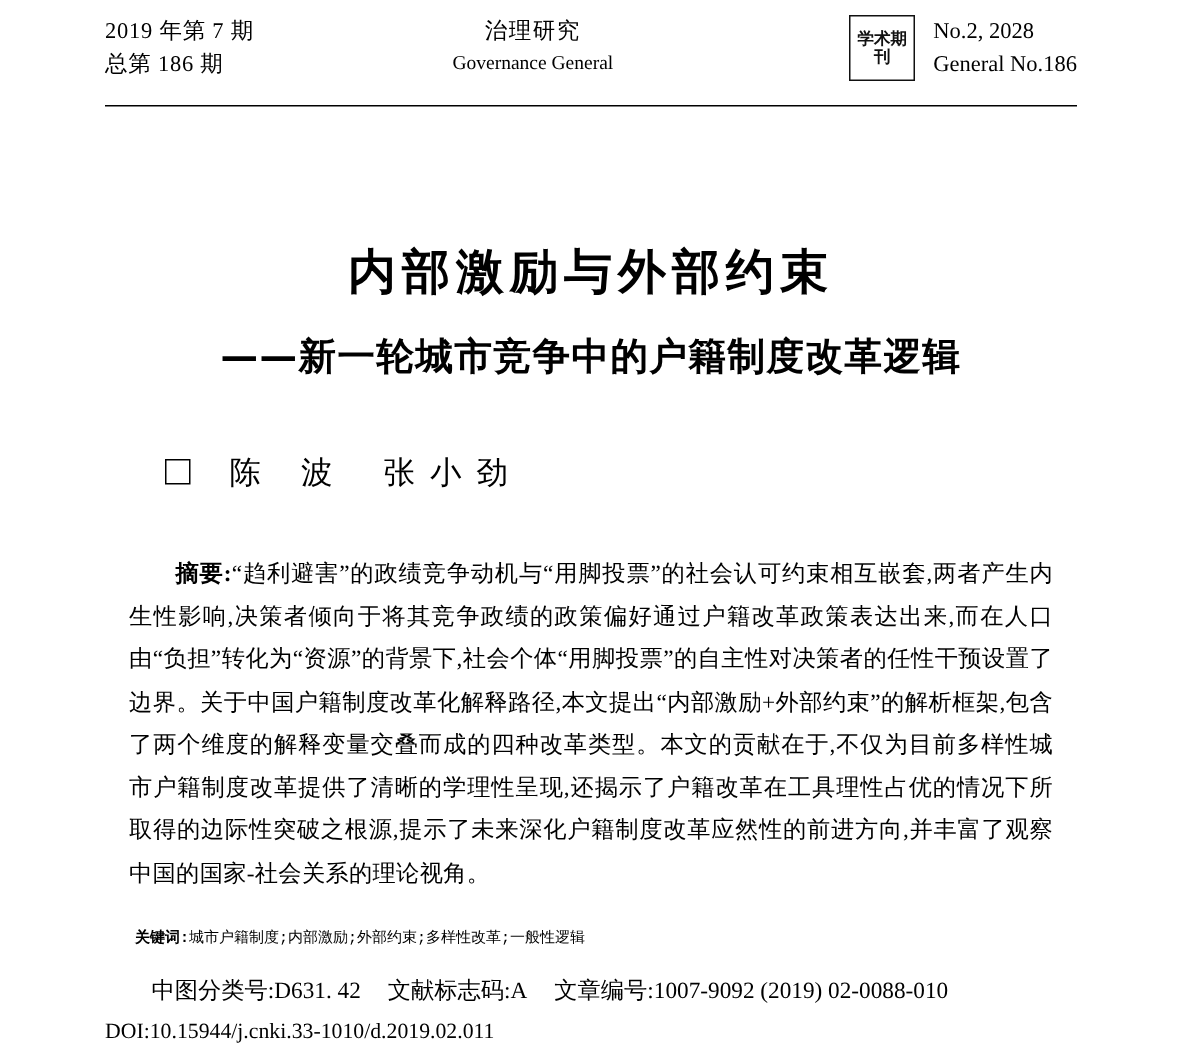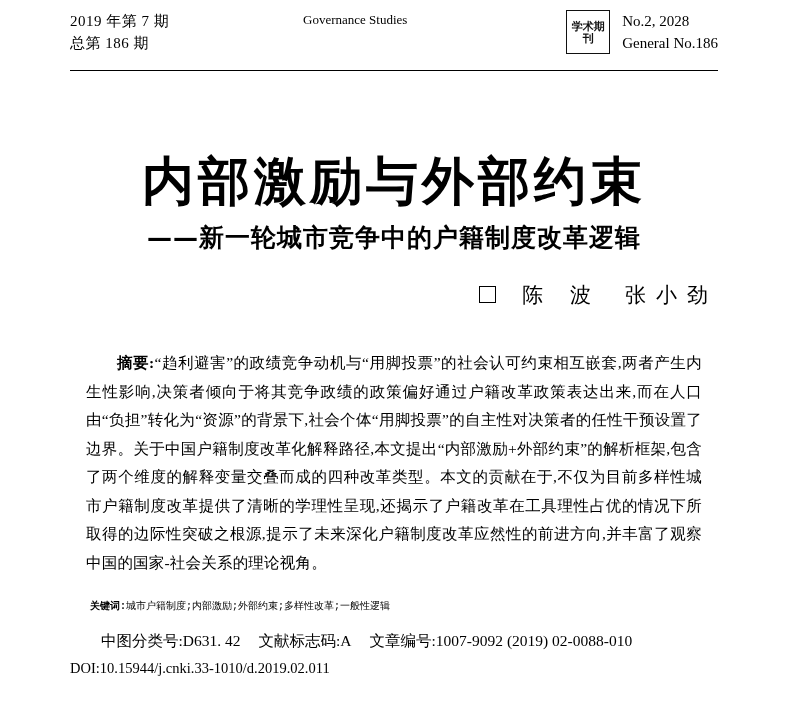--- a/index.html
+++ b/index.html
@@ -90,39 +90,39 @@
     border-top: 1px solid #000;
     margin: 4px 0 0 0;
   }
 
   
   .title-block {
     text-align: center;
     margin-top: 86px;
   }
   .main-title {
-    font-size: 52px;
+    font-size: 32px;
     font-weight: bold;
     letter-spacing: 4px;
     font-family: "DejaVu Sans", "Liberation Sans", sans-serif;
     line-height: 48px;
   }
   .subtitle {
     font-size: 25px;
     font-weight: bold;
     letter-spacing: 1px;
     margin-top: 16px;
     font-family: "DejaVu Sans", "Liberation Sans", sans-serif;
     line-height: 34px;
   }
 
   
   .authors {
-    margin-top: 26px;
-    text-align: right;
+    margin-top: 46px;
+    text-align: left;
     font-size: 21px;
     letter-spacing: 2px;
     font-family: "DejaVu Sans", "Liberation Sans", sans-serif;
     padding-left: 40px;
   }
   .author-box {
     display: inline-block;
     width: 15px;
     height: 15px;
     border: 1.2px solid #000;
@@ -185,21 +185,22 @@
 
 <div class="page">
 
   <div class="header">
     <div class="header-left">
       <div>2019 年第 7 期</div>
       <div>总第 186 期</div>
     </div>
 
     <div class="header-center">
-      <div class="journal-en">Governance Studies</div>
+      <div class="journal-cn">治理研究</div>
+      <div class="journal-en">Governance General</div>
     </div>
 
     <div class="header-right-wrap">
       <div class="seal">
         <div class="seal-inner">学术期刊</div>
       </div>
       <div class="header-right">
         <div>No.2, 2028</div>
         <div>General No.186</div>
       </div>

